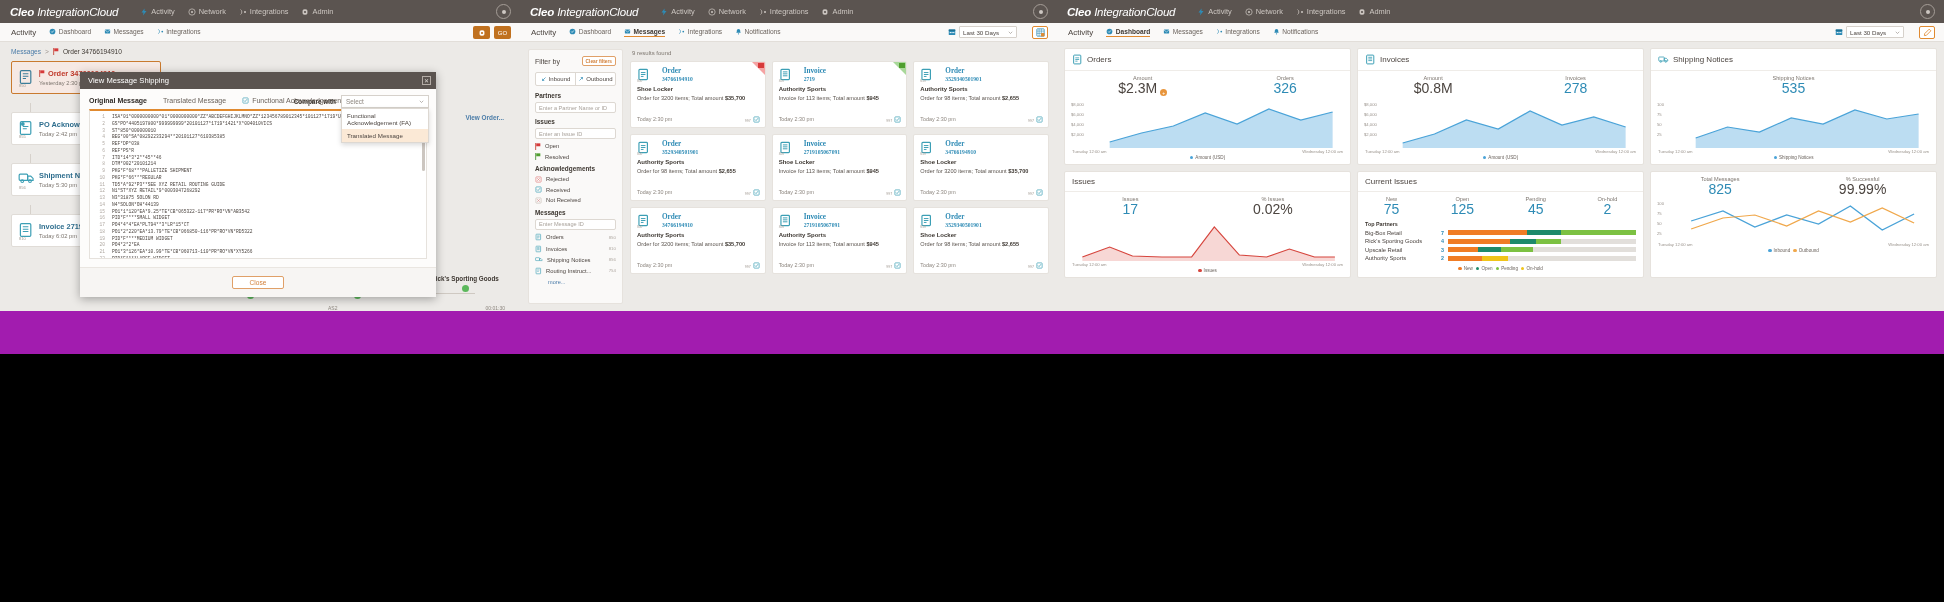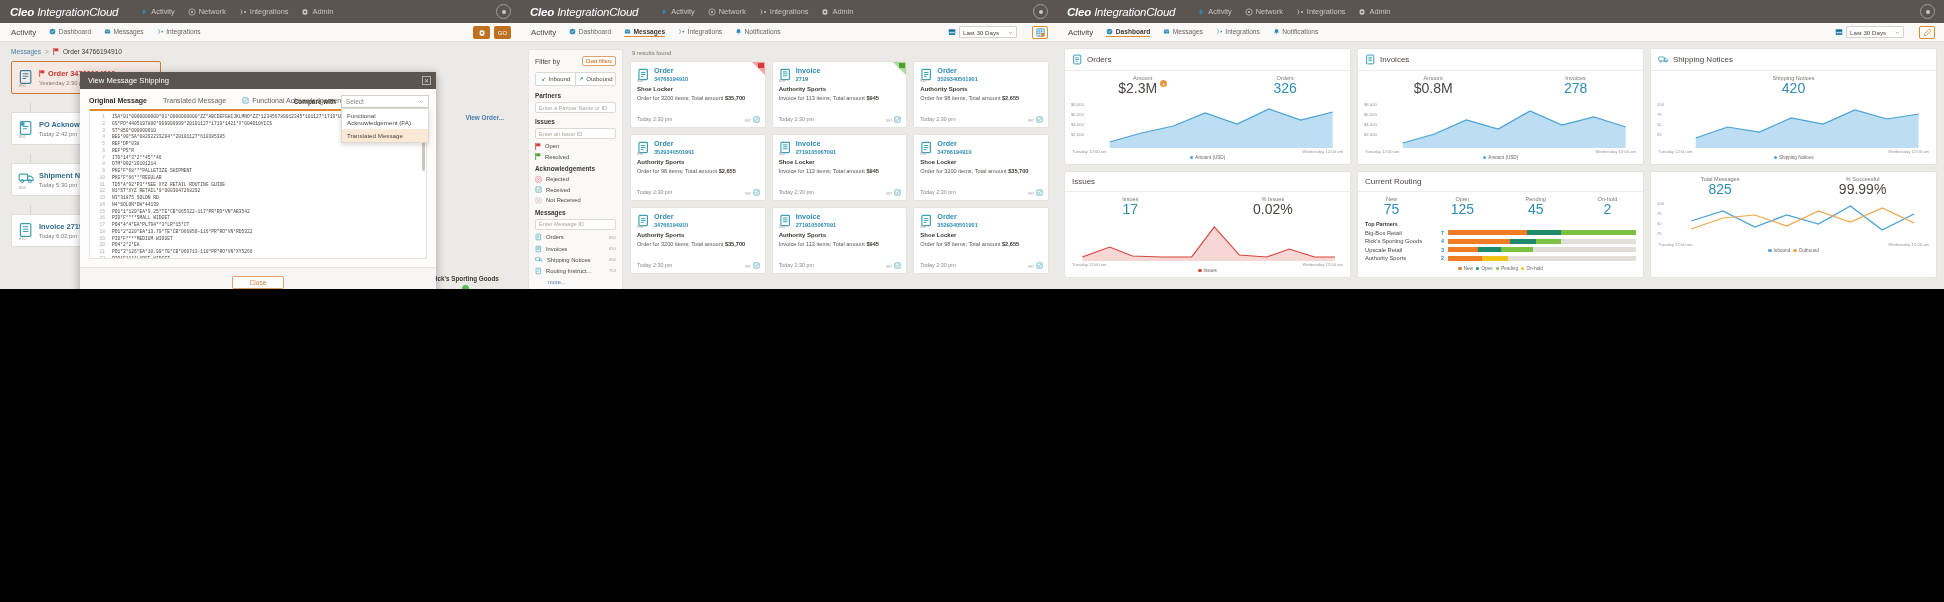--- a/index.html
+++ b/index.html
@@ -1,20 +1,20 @@
 <!DOCTYPE html>
 <html><head>
 <meta charset="utf-8">
 <style>
   * { box-sizing: border-box; margin:0; padding:0; }
   html,body { width:1944px; height:602px; background:#000; overflow:hidden;
     font-family:"Liberation Sans", sans-serif; }
   .stage { position:relative; width:1944px; height:602px; background:#000; }
 
-  .panel { position:absolute; top:0; height:289px; overflow:hidden; background:#6d28d9; }
+  .panel { position:absolute; top:0; height:354px; overflow:hidden; background:#a21caf; }
   #panel1 { left:0; width:520px; }
   #panel2 { left:520px; width:537px; }
   #panel3 { left:1057px; width:887px; }
 
   
   .topnav { height:23px; background:#5b5450; display:flex; align-items:center;
             padding:0 10px; position:relative; }
   .logo { color:#fff; font-size:11.5px; font-weight:bold; font-style:italic; letter-spacing:-.2px;
           white-space:nowrap; }
   .logo .thin { font-weight:normal; }
@@ -136,21 +136,21 @@
   .resultpane { flex:1; }
   .resultcount { font-size:6px; color:#7d766f; margin:1px 0 5px 2px; }
   .cardgrid { display:grid; grid-template-columns:repeat(3,1fr); gap:6px; }
   .card { background:#fff; border:1px solid #e6e2dd; border-radius:2px; height:67px;
           padding:5px 6px; position:relative; overflow:hidden; }
   .flagcorner { position:absolute; top:0; right:0; width:0; height:0;
                 border-top:13px solid #f5a3a3; border-left:13px solid transparent; }
   .flagcorner.green { border-top-color:#a9d89a; }
   .flagmark { position:absolute; top:1px; right:1px; width:6px; height:5px; background:#d63a3a; }
   .flagmark.green { background:#4f9e2e; }
-  .cardhead { display:flex; align-items:center; gap:4px; }
+  .cardhead { display:flex; align-items:center; gap:12px;font-family:Liberation Serif, serif; }
   .cicon { width:13px; height:15px; position:relative; flex:0 0 auto; }
   .cnum { position:absolute; bottom:-1px; left:0; font-size:3.6px; color:#a09890; }
   .ctitle { font-size:7.2px; font-weight:bold; color:#2e8bb5; line-height:1.15; }
   .cid { font-size:5.6px; font-weight:bold; color:#2e8bb5; margin-top:1px; }
   .cpartner { font-size:6px; font-weight:bold; color:#3d3731; margin-top:4px; }
   .cdesc { font-size:5.6px; color:#5c554f; margin-top:2.5px; line-height:1.3; }
   .cdesc b { color:#3d3731; }
   .ctime { position:absolute; left:6px; bottom:5px; font-size:5.4px; color:#8d867f; }
   .cack { position:absolute; right:5px; bottom:4px; display:flex; align-items:flex-end; gap:2px; }
   .cack .an { font-size:3.6px; color:#a09890; }
@@ -161,21 +161,21 @@
   .dcard { background:#fff; border:1px solid #e6e2dd; border-radius:2px; flex:1;
            display:flex; flex-direction:column; }
   .dchead { display:flex; align-items:center; gap:4px; padding:5px 7px;
             border-bottom:1px solid #efece8; }
   .dchead .ht { font-size:8px; color:#4c4540; }
   .dchead svg { width:11px; height:11px; }
   .kpis { display:flex; justify-content:space-around; padding:4px 0 2px; }
   .kpi { text-align:center; }
   .kpi .kl { font-size:5.6px; color:#7d766f; }
   .kpi .kv { font-size:14px; color:#4c4540; font-weight:normal; margin-top:-1px;
-             display:flex; align-items:flex-start; justify-content:center; gap:3px;}
+             display:flex; align-items:flex-end; justify-content:center; gap:3px;}
   .kpi .kv.blue { color:#2e8bb5; }
   .plusdot { width:7px; height:7px; border-radius:50%; background:#e8953c; color:#fff;
              font-size:5px; display:flex; align-items:center; justify-content:center; }
   .chartbox { position:relative; height:48px; margin:2px 6px 0 6px; }
   .ylab { position:absolute; left:0; font-size:4.2px; color:#9a938c; }
   .xlabrow { display:flex; justify-content:space-between; padding:1px 7px 0 7px;
              font-size:4.2px; color:#9a938c; }
   .legend { display:flex; justify-content:center; align-items:center; gap:3px;
             font-size:4.6px; color:#6b635d; padding:1px 0 4px; }
   .ldot { width:3.5px; height:3.5px; border-radius:50%; }
@@ -1131,21 +1131,21 @@
                 <rect x="1.5" y="3" width="11" height="8" rx="1.3" fill="none" stroke="#3c9fb5" stroke-width="1.6"></rect>
                 <path d="M12.5 5.5h4l3 3v2.5h-7z" fill="none" stroke="#3c9fb5" stroke-width="1.6"></path>
                 <circle cx="5.5" cy="12" r="1.7" fill="none" stroke="#3c9fb5" stroke-width="1.4"></circle>
                 <circle cx="15.5" cy="12" r="1.7" fill="none" stroke="#3c9fb5" stroke-width="1.4"></circle>
               </svg>
           <span class="ht">Shipping Notices</span>
         </div>
         <div class="kpis">
           <div class="kpi">
             <div class="kl">Shipping Notices</div>
-            <div class="kv blue">420</div>
+            <div class="kv blue">535</div>
           </div>
         </div>
         <div class="chartbox">
           <svg width="100%" height="48" viewBox="0 0 240 48" preserveAspectRatio="none">
             <path d="M34,38 L62,27 L90,32 L118,18 L146,24 L174,10 L202,19 L230,14 L230,48 L34,48 Z" fill="#bcddf2"></path>
             <polyline points="34,38 62,27 90,32 118,18 146,24 174,10 202,19 230,14" fill="none" stroke="#4aa3d8" stroke-width="1.2"></polyline>
           </svg>
           <div class="ylab" style="top:2px;">100</div>
           <div class="ylab" style="top:12px;">75</div>
           <div class="ylab" style="top:22px;">50</div>
@@ -1193,21 +1193,21 @@
         <div class="legend">
           <span class="grp">
             <span class="ldot" style="background:#d6453d"></span>
             <span>Issues</span>
           </span>
         </div>
       </div>
 
       <div class="dcard">
         <div class="dchead">
-          <span class="ht">Current Routing</span>
+          <span class="ht">Current Issues</span>
         </div>
         <div class="kpis">
           <div class="kpi">
             <div class="kl">New</div>
             <div class="kv blue">75</div>
           </div>
           <div class="kpi">
             <div class="kl">Open</div>
             <div class="kv blue">125</div>
           </div>

